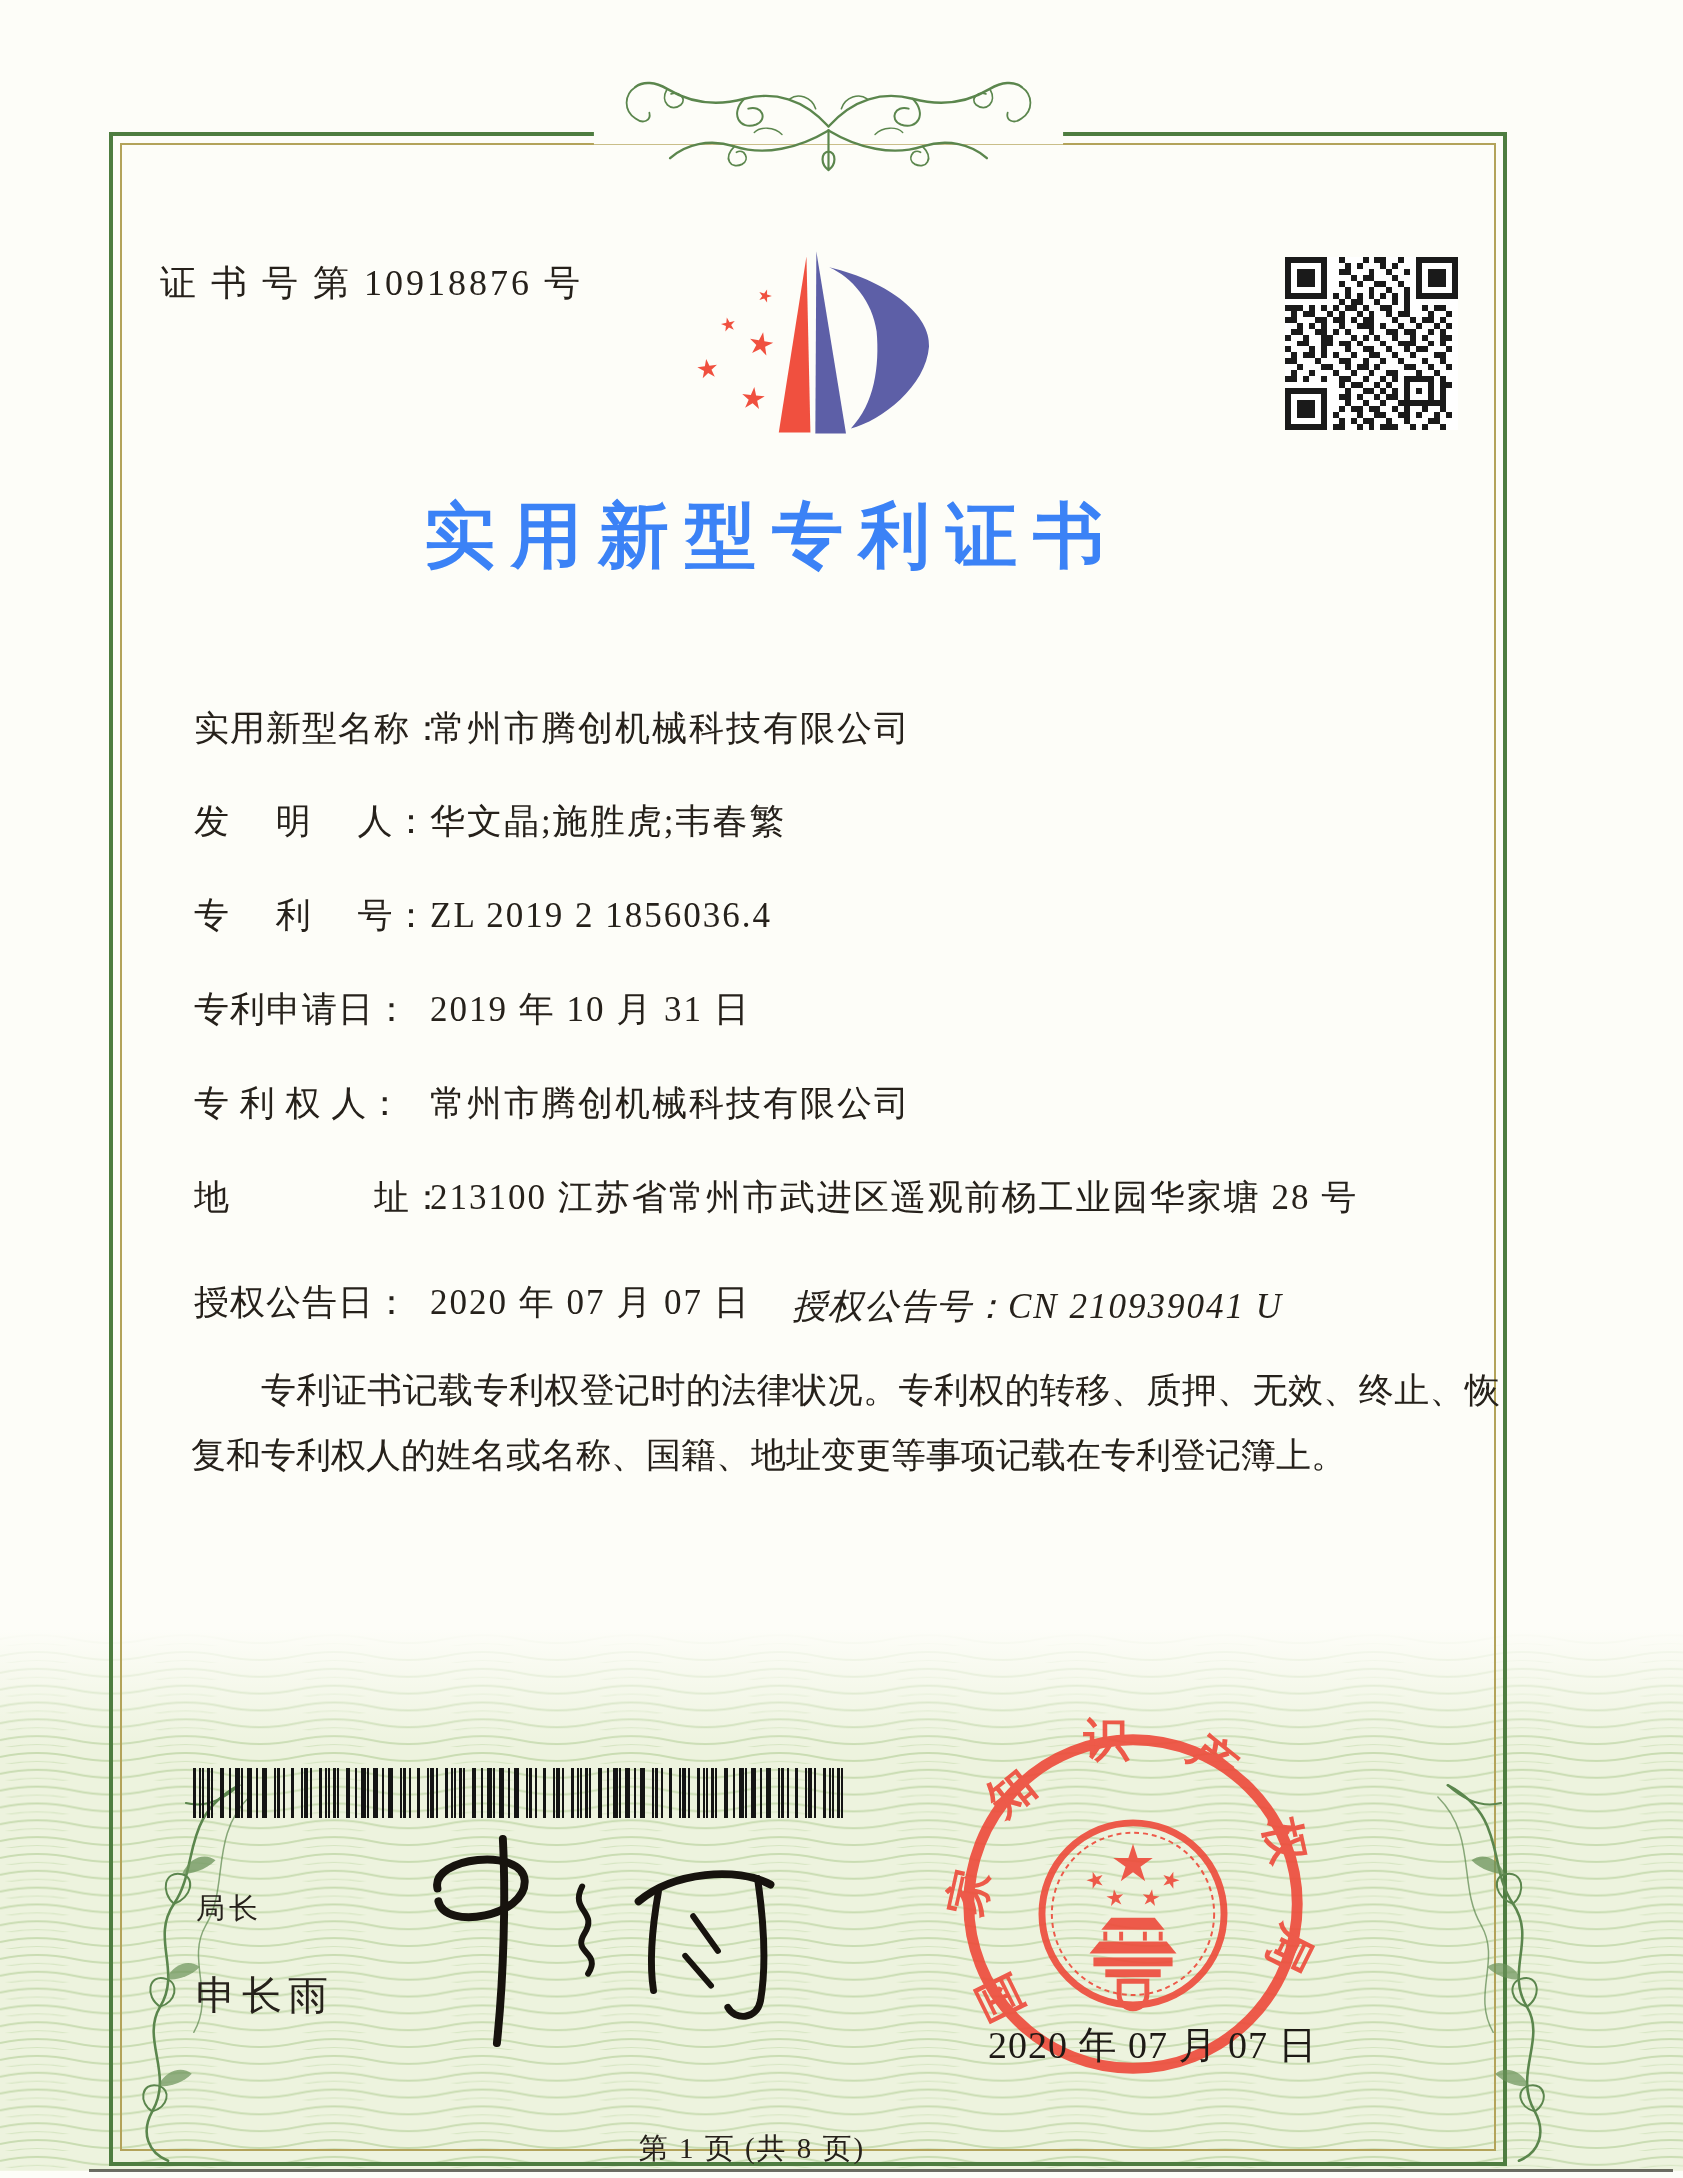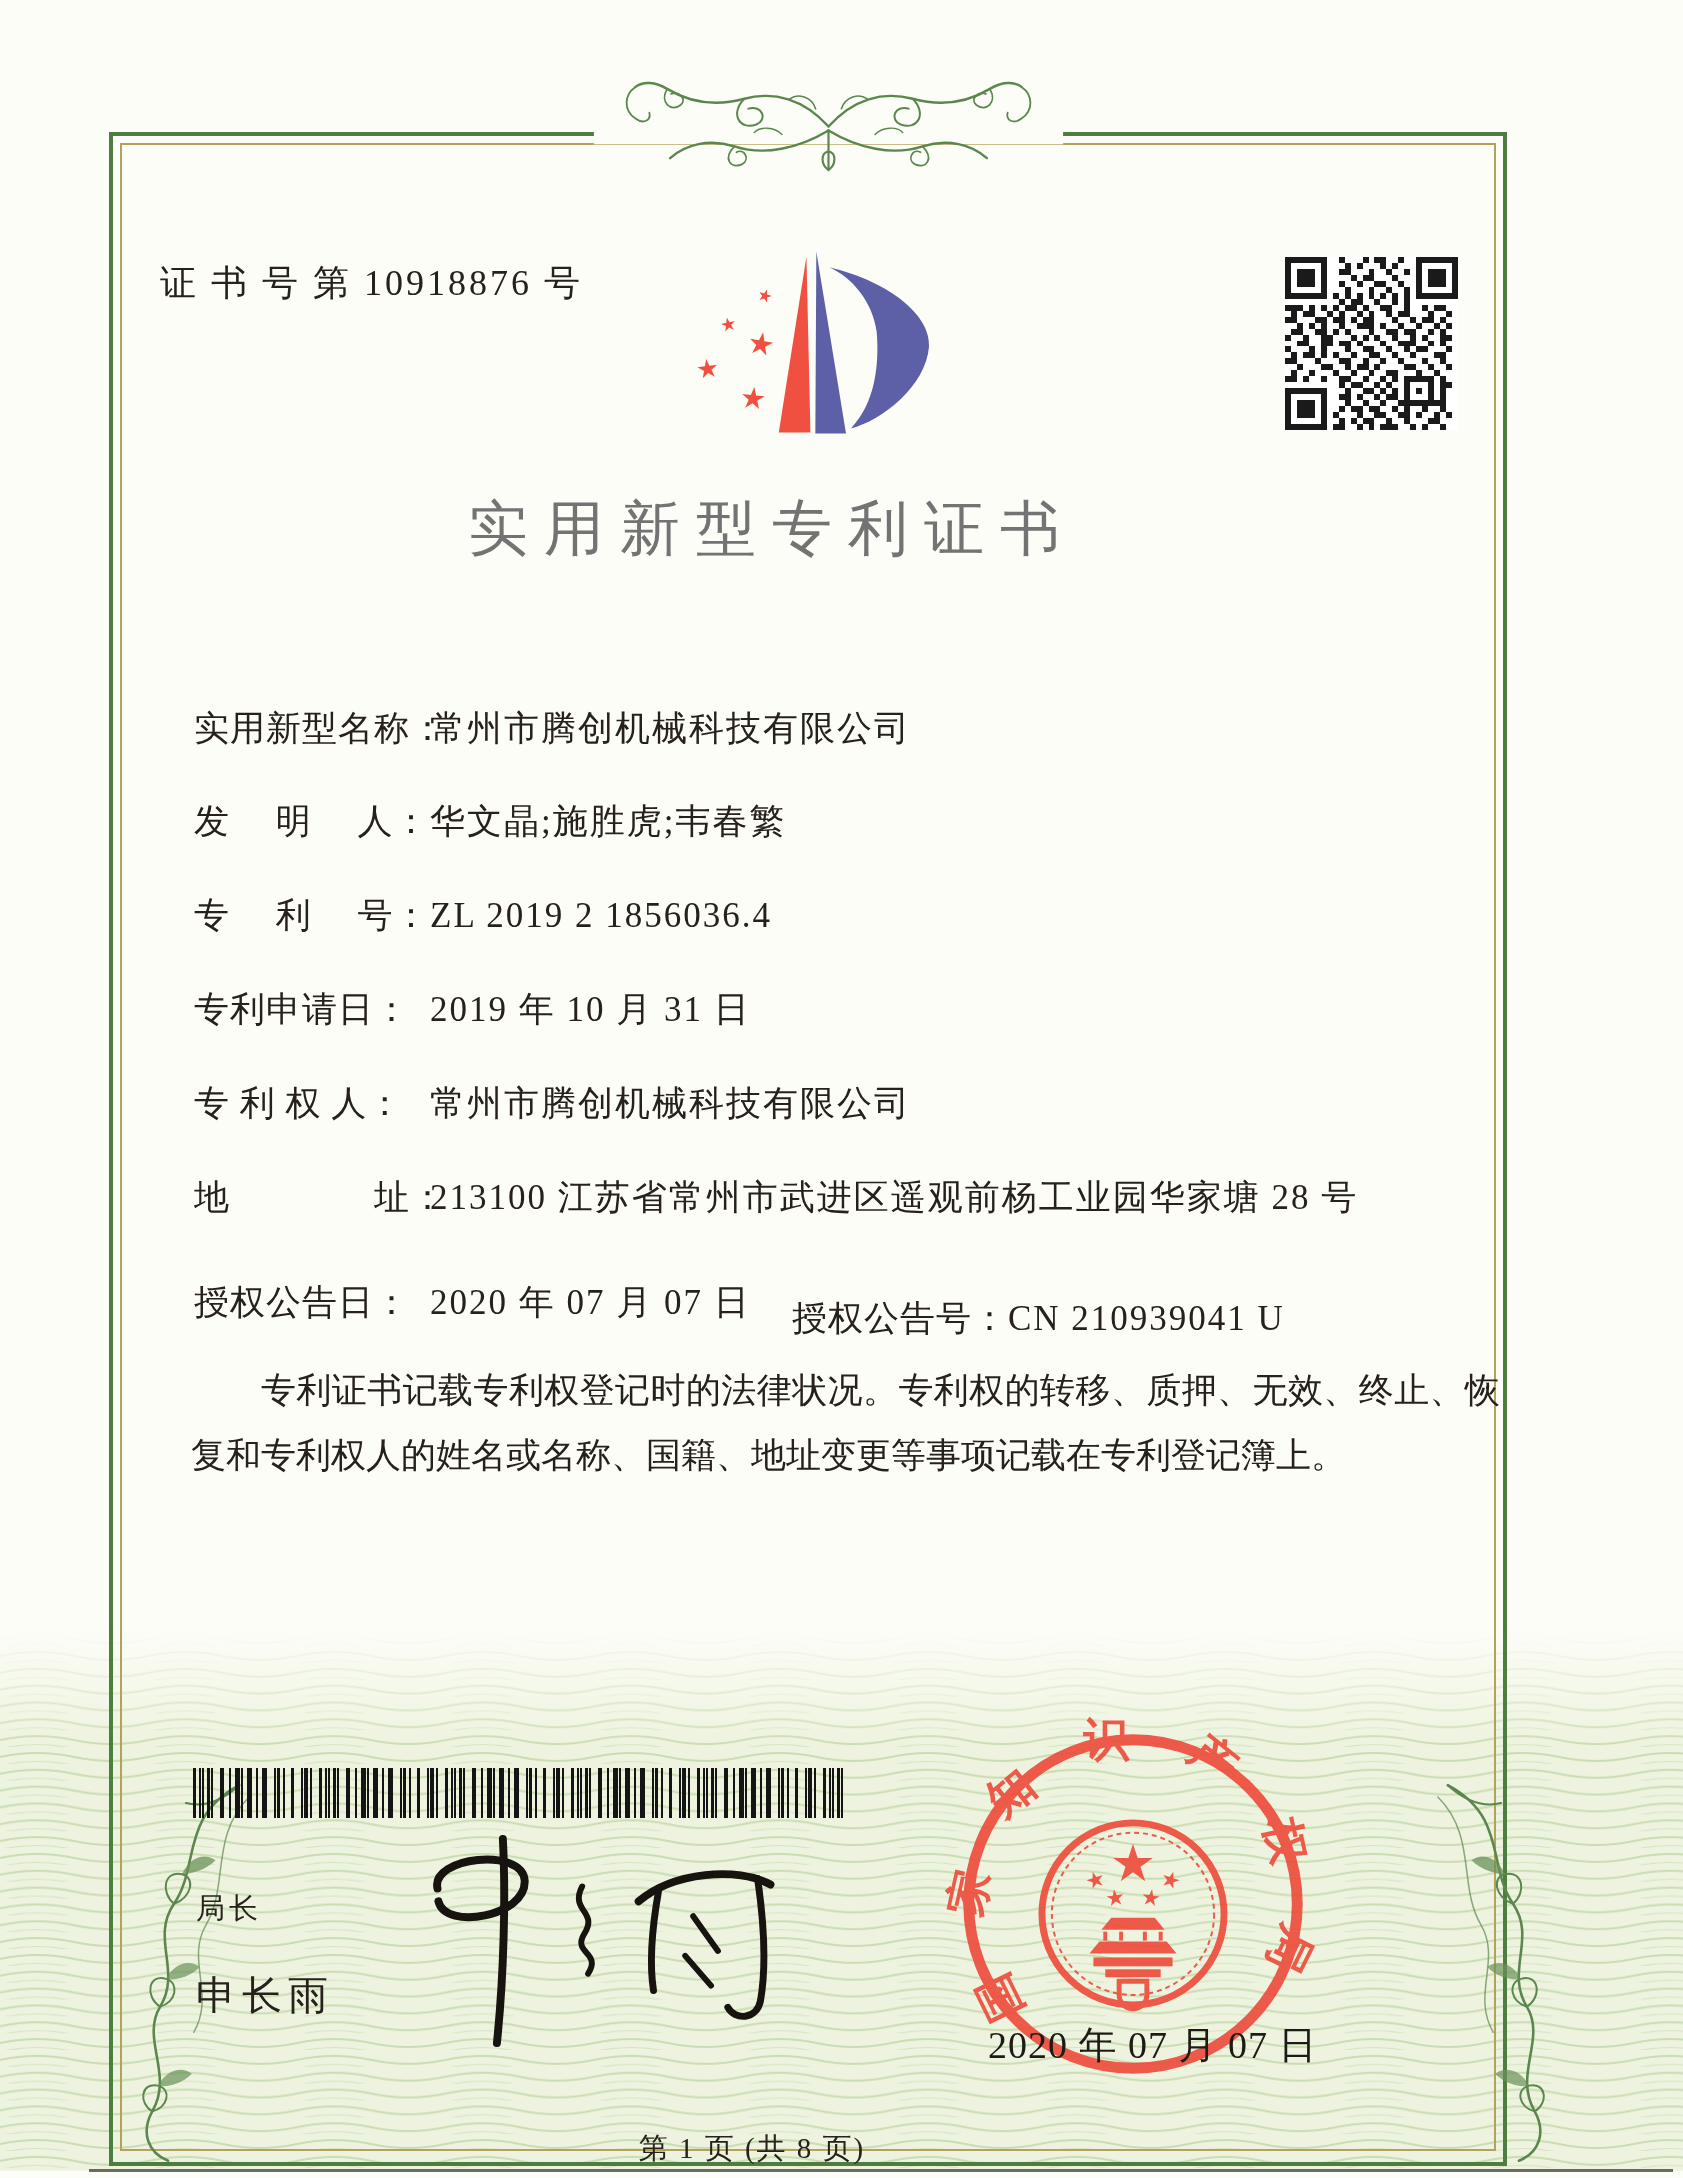--- a/index.html
+++ b/index.html
@@ -15,25 +15,25 @@
   .frame-outer{left:109px;top:132px;width:1390px;height:2026px;
     border:4px solid var(--border-green);}
   .frame-inner{left:120px;top:143px;width:1372px;height:2004px;
     border:2px solid var(--gold);}
   
   .wave-fade{left:0;top:1629px;width:1683px;height:119px;
     background:linear-gradient(#fdfdf8,rgba(253,253,248,0));}
   
   .cert-no{left:160px;top:259px;font-size:36px;letter-spacing:3px;}
   .title{left:69px;top:489px;width:1406px;text-align:center;
-    font-size:60px;font-weight:400;letter-spacing:16px;color:#737373;}
+    font-size:71px;font-weight:700;letter-spacing:16px;color:#3b82f6;}
   .field-row{left:194px;width:1317px;font-size:35px;letter-spacing:1px;white-space:nowrap;}
   .field-label{display:inline-block;width:236px;}
   .field-value{letter-spacing:2px;}
-  .pair2{position:absolute;left:598px;top:16px;}
+  .pair2{position:absolute;left:598px;top:4px;font-style:italic;}
   .paras{left:191px;top:1358px;width:1309px;font-size:35px;line-height:65px;
     text-align:justify;}
   .paras p{margin:0;text-indent:2em;}
   .barcode{left:193px;top:1768px;width:655px;height:50px;background-color:transparent;
     background-image:
       repeating-linear-gradient(90deg,#141414 0 2px,transparent 2px 9px),
       repeating-linear-gradient(90deg,#141414 0 3px,transparent 3px 14px),
       repeating-linear-gradient(90deg,transparent 0 6px,#141414 6px 8px,transparent 8px 21px);}
   .director-label{left:196px;top:1889px;font-size:29px;letter-spacing:4px;}
   .director-name{left:196px;top:1968px;font-size:40px;letter-spacing:6px;}

